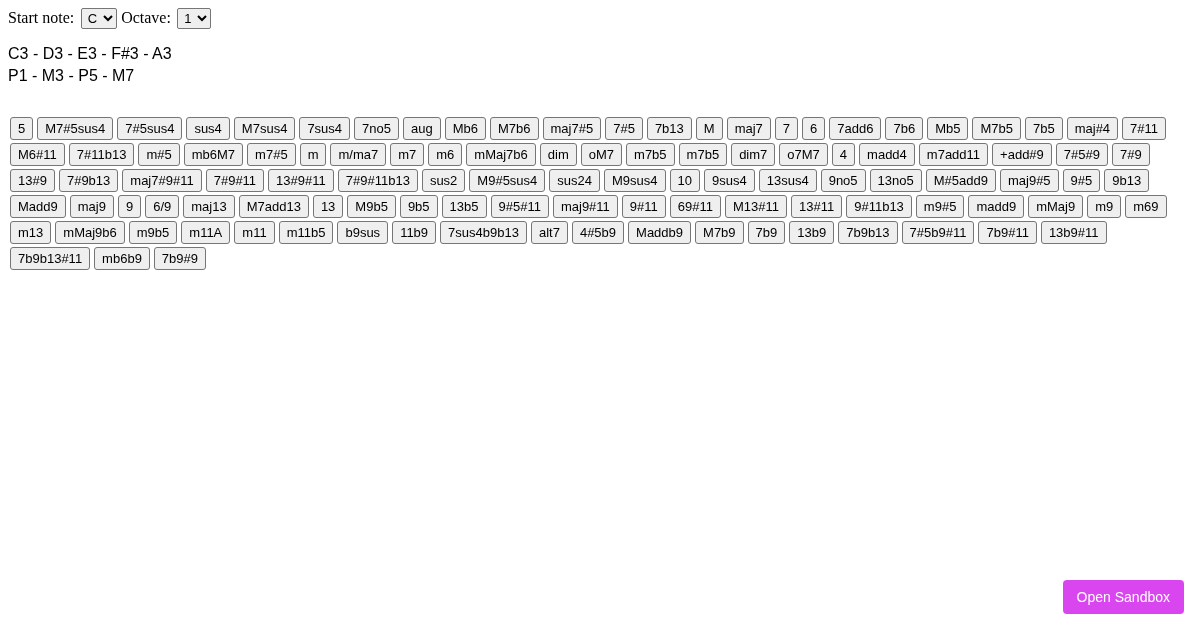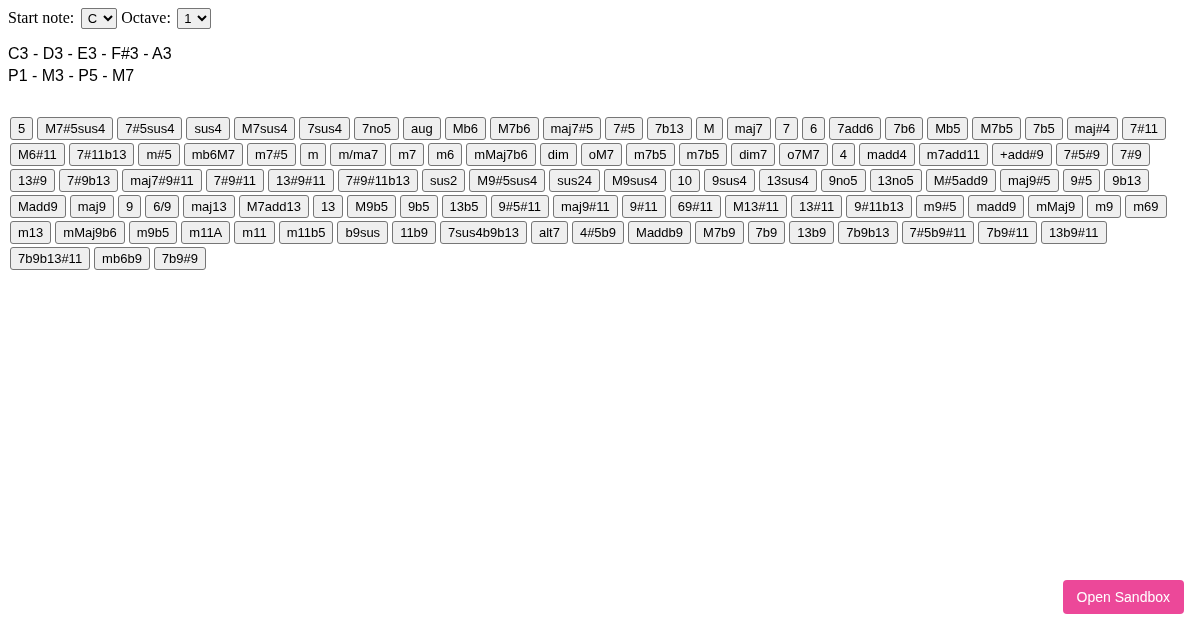--- a/index.html
+++ b/index.html
@@ -44,21 +44,21 @@
       border: 1px solid #767676;
       border-radius: 3px;
       background: #efefef;
       cursor: pointer;
       line-height: 17px;
     }
     .open-sandbox {
       position: fixed;
       bottom: 16px;
       right: 16px;
-      background: #ec4899;
+      background: #d946ef;
       color: #fff;
       border: none;
       border-radius: 4px;
       padding: 9px 14px;
       font-size: 14px;
       font-family: Arial, Helvetica, sans-serif;
       cursor: pointer;
     }
   </style>
 </head>

